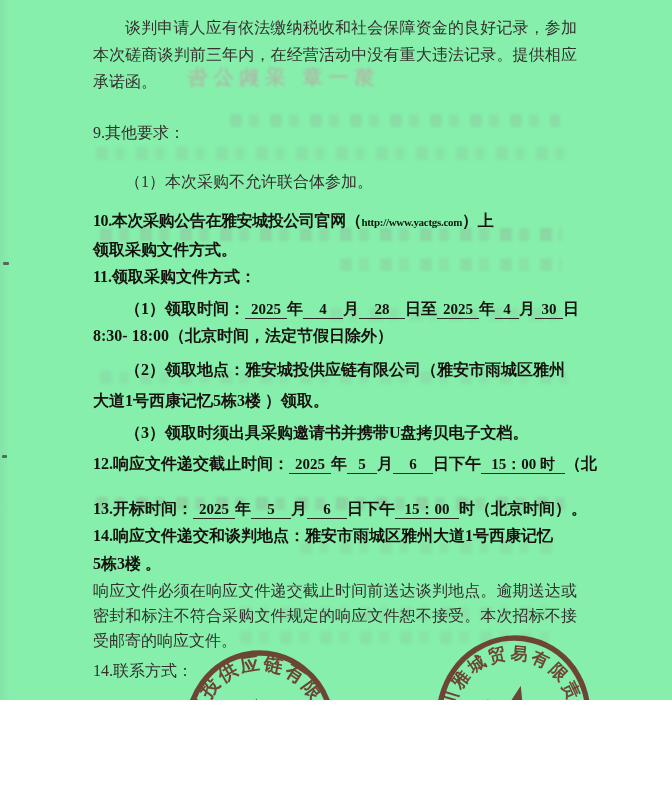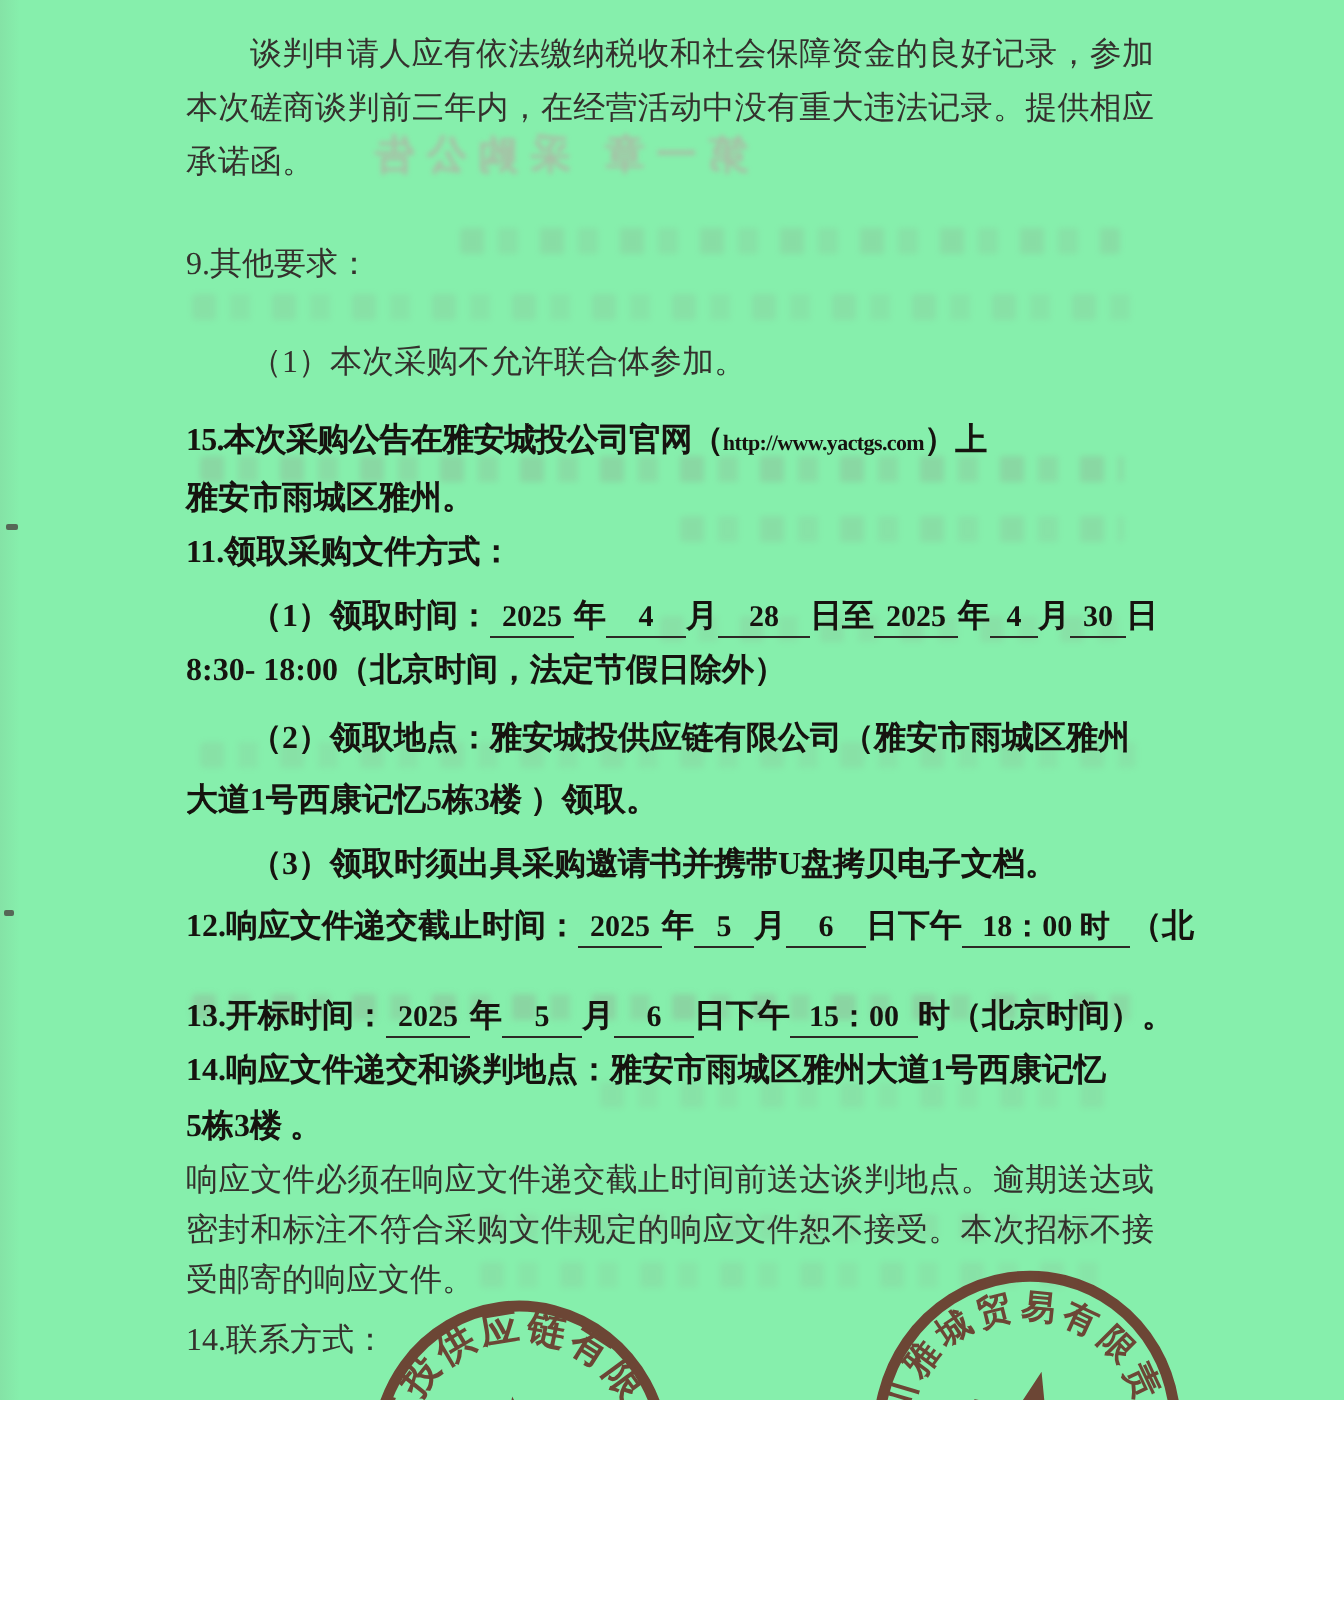--- a/index.html
+++ b/index.html
@@ -87,34 +87,34 @@
   <div class="speck" style="left:4px;top:723px;width:5px;height:3px"></div>
 
   <div class="content">
 
     <p class="j ind">谈判申请人应有依法缴纳税收和社会保障资金的良好记录，参加本次磋商谈判前三年内，在经营活动中没有重大违法记录。提供相应承诺函。</p>
 
     <p class="mt9">9.其他要求：</p>
 
     <p class="mt91 ind">（1）本次采购不允许联合体参加。</p>
 
-    <p class="b line mt10 tight"><span>15.本次采购公告在雅安城投公司官网（</span><span class="url">http://www.yactgs.com</span><span>）上</span></p>
-    <p class="b line">雅安市雨城区雅州。</p>
+    <p class="b line mt10 tight"><span>10.本次采购公告在雅安城投公司官网（</span><span class="url">http://www.yactgs.com</span><span>）上</span></p>
+    <p class="b line">领取采购文件方式。</p>
 
     <p class="b">11.领取采购文件方式：</p>
 
     <p class="b line mts1" style="text-indent:2em"><span>（1）领取时间：</span><span class="u" style="min-width:42px">2025</span><span>年</span><span class="u" style="min-width:40px">4</span><span>月</span><span class="u" style="min-width:46px">28</span><span>日至</span><span class="u" style="min-width:42px">2025</span><span>年</span><span class="u" style="min-width:24px">4</span><span>月</span><span class="u" style="min-width:28px">30</span><span>日</span></p>
     <p class="b line">8:30- 18:00（北京时间，法定节假日除外）</p>
 
     <p class="b line mts2" style="text-indent:2em">（2）领取地点：雅安城投供应链有限公司（雅安市雨城区雅州</p>
     <p class="b line" style="line-height:31px">大道1号西康记忆5栋3楼 ）领取。</p>
 
     <p class="b line mts3" style="text-indent:2em">（3）领取时须出具采购邀请书并携带U盘拷贝电子文档。</p>
 
-    <p class="b line mt12"><span>12.响应文件递交截止时间：</span><span class="u" style="min-width:42px">2025</span><span>年</span><span class="u" style="min-width:30px">5</span><span>月</span><span class="u" style="min-width:40px">6</span><span>日下午</span><span class="u" style="min-width:84px">18：00 时</span><span>（北</span></p>
+    <p class="b line mt12"><span>12.响应文件递交截止时间：</span><span class="u" style="min-width:42px">2025</span><span>年</span><span class="u" style="min-width:30px">5</span><span>月</span><span class="u" style="min-width:40px">6</span><span>日下午</span><span class="u" style="min-width:84px">15：00 时</span><span>（北</span></p>
 
     <p class="b line mt13"><span>13.开标时间：</span><span class="u" style="min-width:42px">2025</span><span>年</span><span class="u" style="min-width:40px">5</span><span>月</span><span class="u" style="min-width:40px">6</span><span>日下午</span><span class="u" style="min-width:64px">15：00</span><span>时（北京时间）。</span></p>
 
     <p class="b line loc">14.响应文件递交和谈判地点：雅安市雨城区雅州大道1号西康记忆</p>
     <p class="b line loc">5栋3楼 。</p>
 
     <p class="j notice">响应文件必须在响应文件递交截止时间前送达谈判地点。逾期送达或密封和标注不符合采购文件规定的响应文件恕不接受。本次招标不接受邮寄的响应文件。</p>
 
     <p class="mtc">14.联系方式：</p>
 

